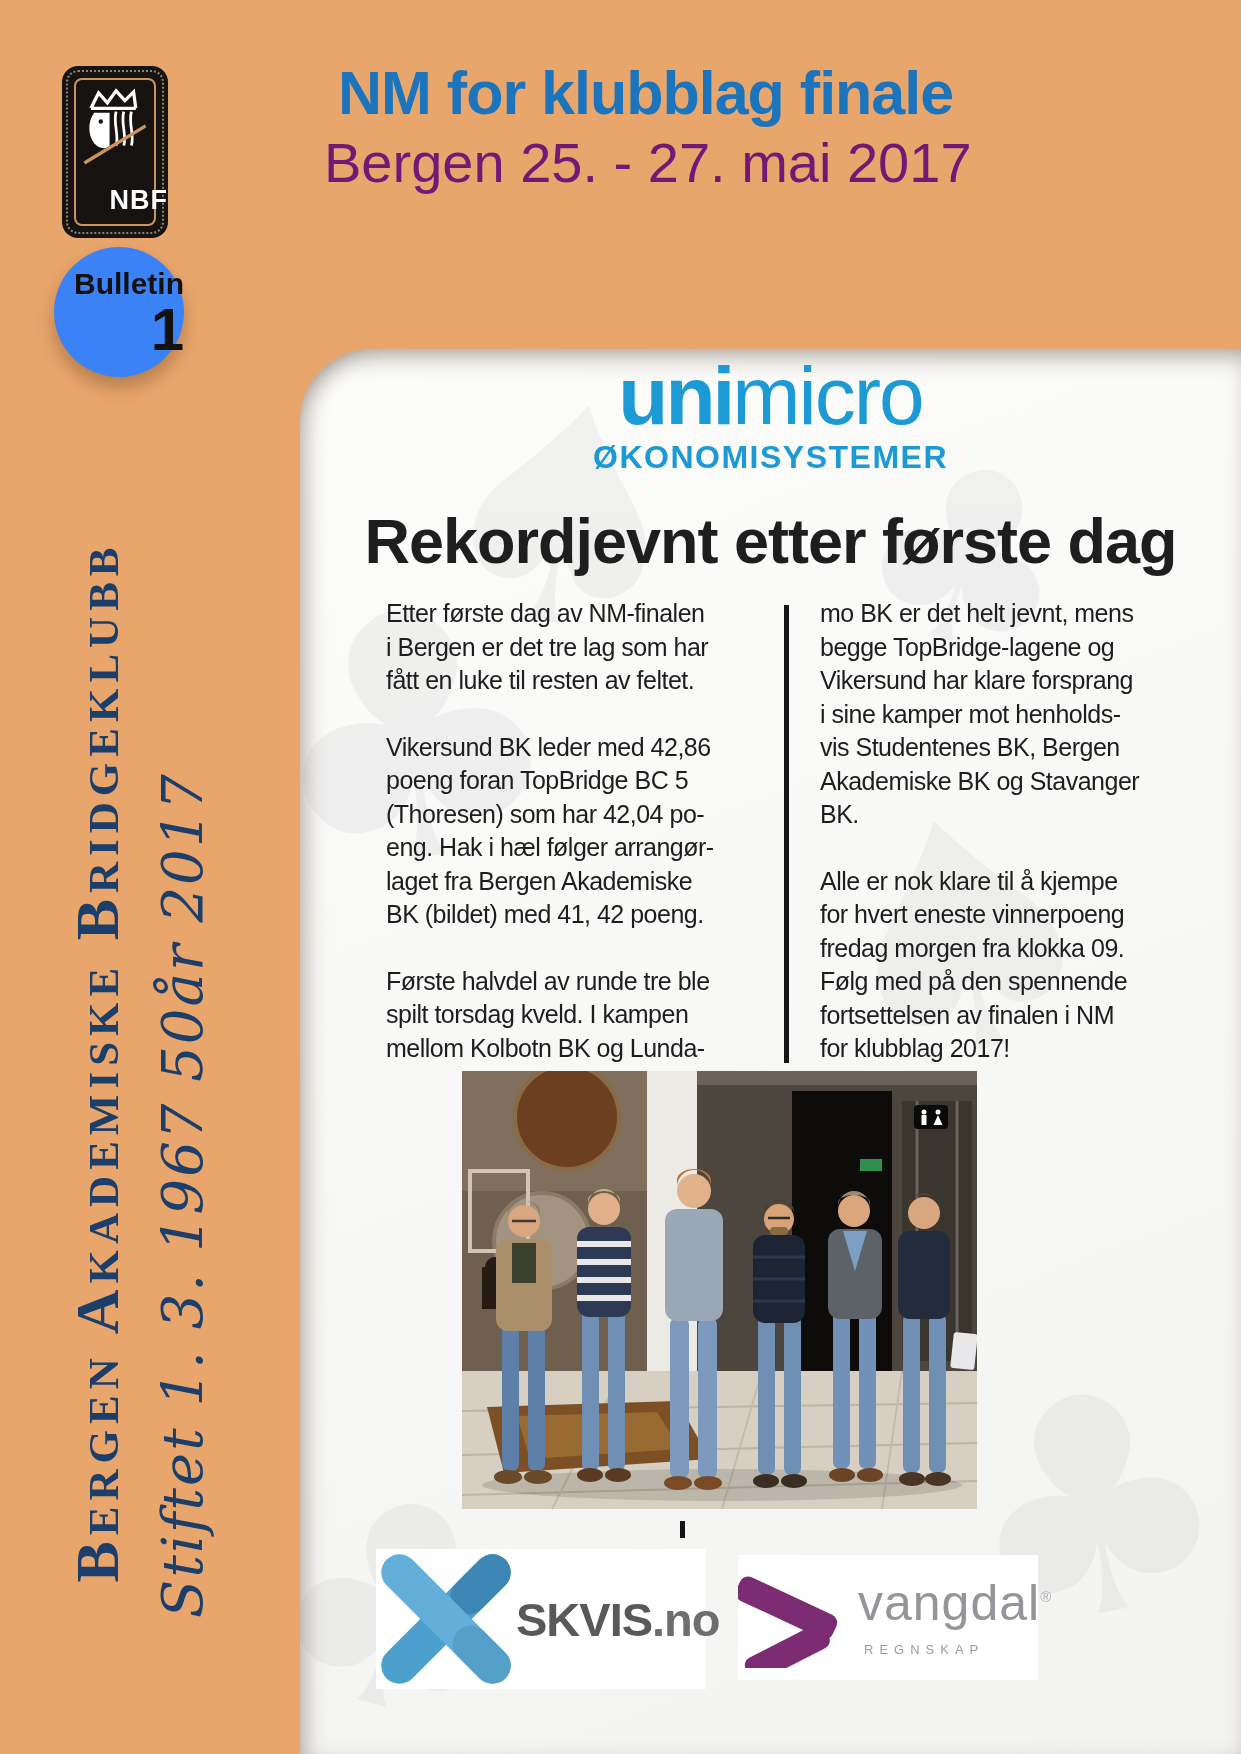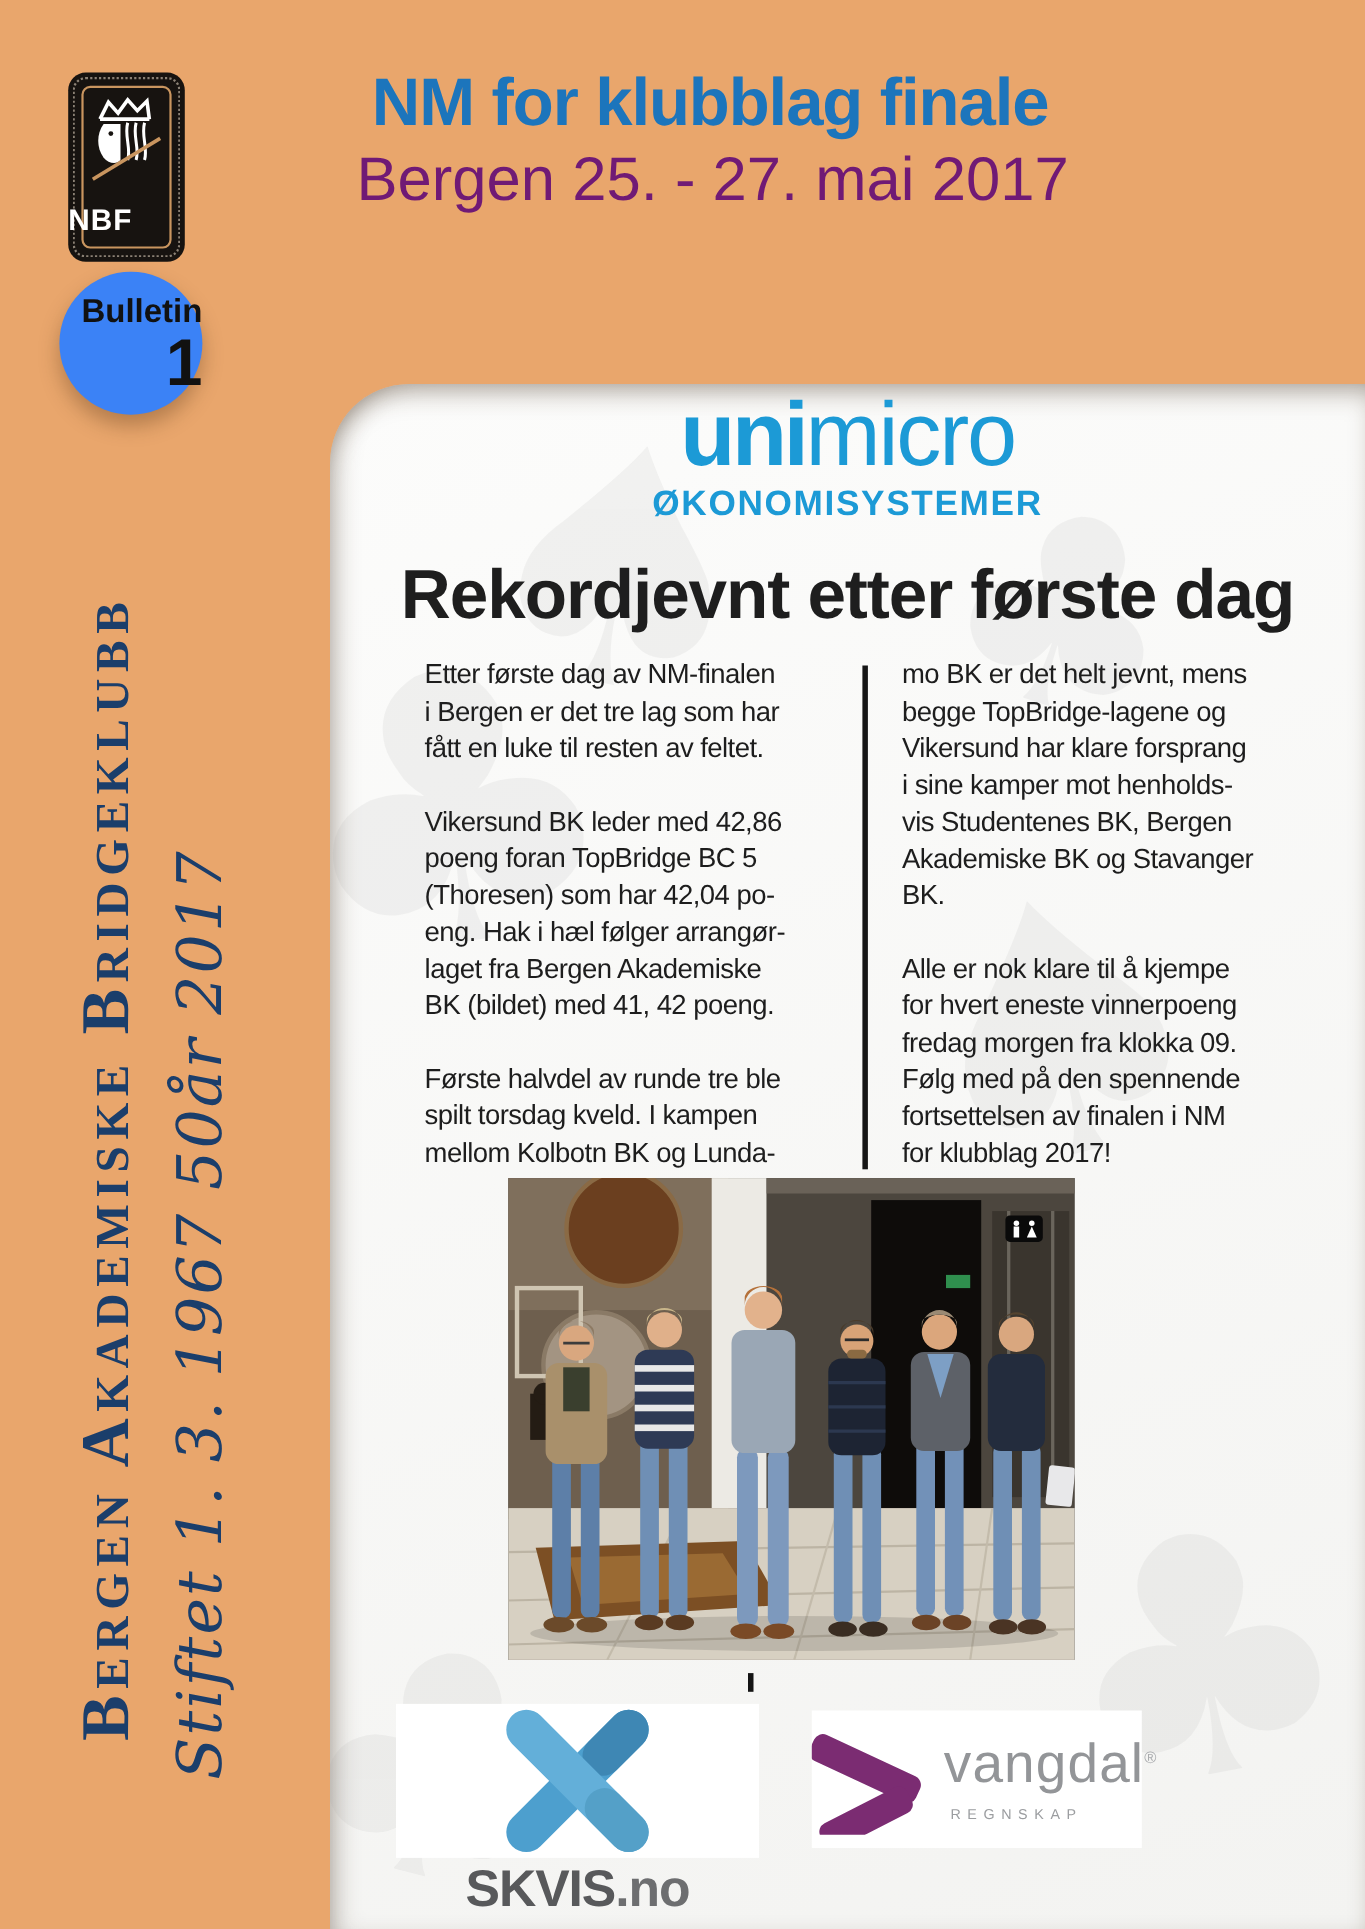--- a/index.html
+++ b/index.html
@@ -11,21 +11,21 @@
 
   
   .nbf {
     position:absolute; left:62px; top:66px; width:106px; height:172px;
     background:#171310; border-radius:16px;
   }
   .nbf .perf { position:absolute; inset:4px; border:2px dotted rgba(235,220,200,.55); border-radius:12px; }
   .nbf .frame { position:absolute; inset:12px; border:2px solid #c9955f; border-radius:8px; }
   .nbf svg { position:absolute; left:18px; top:16px; width:70px; height:92px; }
   .nbf .lbl {
-    position:absolute; left:0; right:0; bottom:22px; text-align:left;
+    position:absolute; left:13px; right:0; bottom:22px; text-align:right;
     color:#fff; font-weight:bold; font-size:27px; letter-spacing:1px;
   }
   .title {
     position:absolute; left:338px; top:58px; margin:0;
     font-size:61px; font-weight:bold; color:#1C75BC; letter-spacing:-1px;
   }
   .subtitle {
     position:absolute; left:324px; top:130px;
     font-size:56px; font-weight:normal; color:#701a75; letter-spacing:0;
   }
@@ -83,21 +83,21 @@
   .col p { margin:0 0 33px 0; white-space:pre-line; }
   .col-left  { left:86px;  width:392px; }
   .col-right { left:520px; width:392px; }
   .divider { position:absolute; left:484px; top:256px; width:5px; height:458px; background:#161616; }
 
   .photo { position:absolute; left:162px; top:722px; width:515px; height:438px; }
   .caption-dash { position:absolute; left:380px; top:1172px; width:5px; height:17px; background:#141414; }
 
   
   .sponsor { position:absolute; background:#fff; display:flex; align-items:center; }
-  .skvis { left:60px; top:1200px; width:330px; height:140px;flex-direction:column; }
+  .skvis { left:76px; top:1200px; width:330px; height:140px; }
   .skvis svg { width:140px; height:140px; flex:0 0 auto; }
   .skvis-text { font-size:47px; font-weight:bold; color:#58595B; letter-spacing:-1px; }
   .skvis-text .no { color:#6d6e70; }
 
   .vangdal { left:438px; top:1206px; width:300px; height:125px; gap:8px; }
   .vangdal svg { width:112px; height:100px; flex:0 0 auto; }
   .vg-name { font-size:50px; color:#939598; letter-spacing:1px; line-height:1; }
   .vg-name sup { font-size:15px; color:#a9abae; }
   .vg-sub  { font-size:13px; color:#9b9da0; letter-spacing:6px; margin-top:14px; padding-left:6px; }
 </style>

